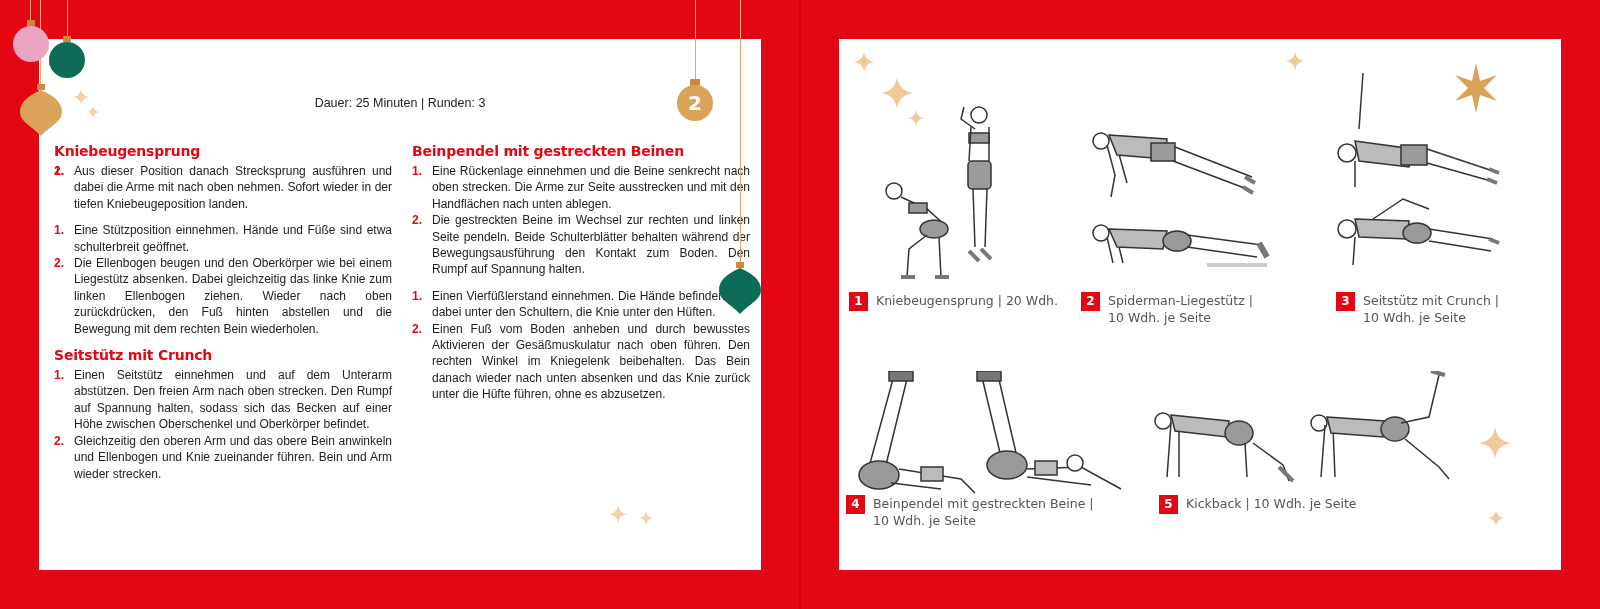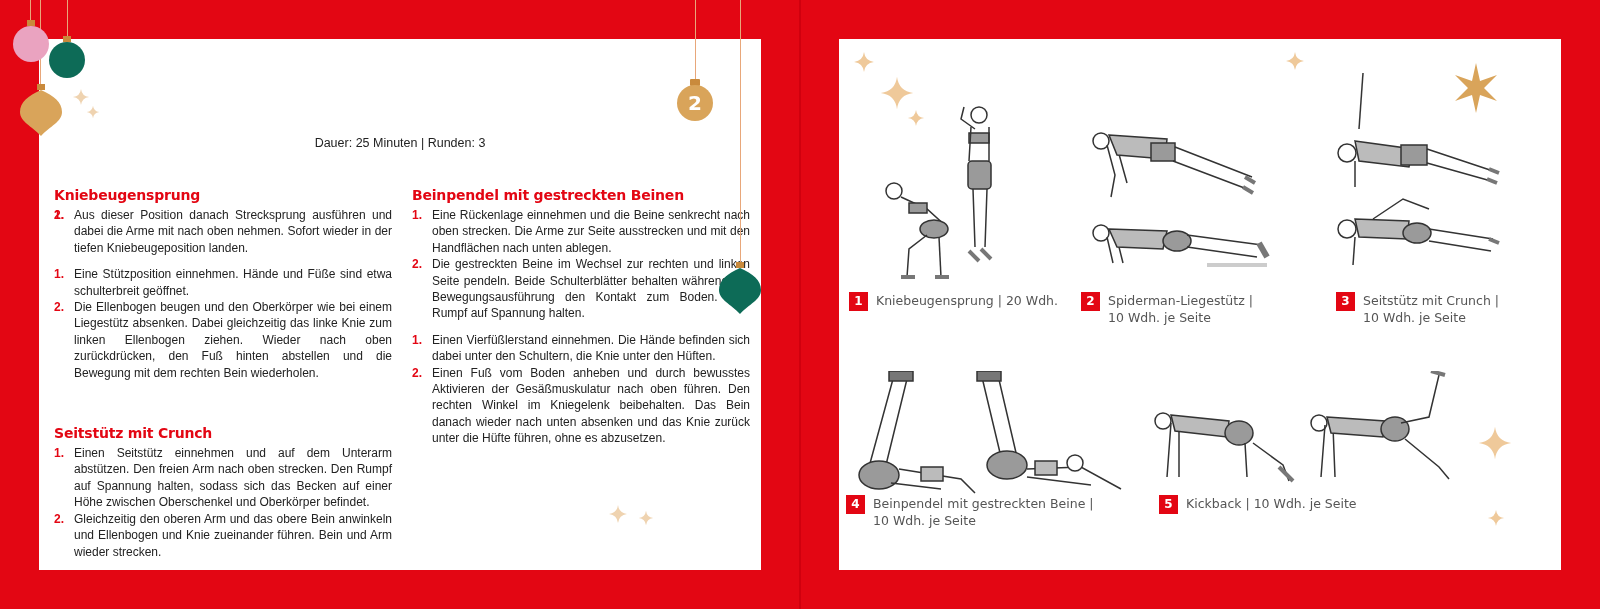--- a/index.html
+++ b/index.html
@@ -6,27 +6,27 @@
   html, body { width: 1600px; height: 609px; overflow: hidden; }
   body { background: #e30613; position: relative; font-family: "DejaVu Sans", sans-serif; }
   .page { position: absolute; background: #fff; }
   .page-left { left: 39px; top: 39px; width: 722px; height: 531px; }
   .page-right { left: 839px; top: 39px; width: 722px; height: 531px; }
   .fold { position: absolute; left: 799px; top: 0; width: 2px; height: 609px; background: #d0000e; }
 
   .title { position: absolute; left: 0; width: 722px; top: 25px; text-align: center;
     font-family: "DejaVu Serif", serif; font-weight: bold; font-size: 18px; color: #c98a3c; letter-spacing: 0.2px; }
   .subtitle { position: absolute; left: 0; width: 722px; top: 57px; text-align: center;
-    font-family: "Liberation Sans", sans-serif; font-size: 12.5px; color: #222; margin-top: 40px; }
+    font-family: "Liberation Sans", sans-serif; font-size: 12.5px; color: #222; }
 
   .col { position: absolute; top: 104px; width: 338px; font-family: "Liberation Sans", sans-serif; }
   .col-a { left: 15px; }
   .col-b { left: 373px; }
   .ex { margin-bottom: 10px; }
-  .ex h3 { color: #e30613; font-size: 14px; font-weight: bold; margin-bottom: 4px; font-family: "DejaVu Sans", sans-serif; letter-spacing: -0.2px; margin-top: 44px; }
+  .ex h3 { color: #e30613; font-size: 14px; font-weight: bold; margin-bottom: 4px; font-family: "DejaVu Sans", sans-serif; letter-spacing: -0.2px; }
   .ex ol { list-style: none; }
   .ex li { position: relative; padding-left: 20px; font-size: 12px; line-height: 16.4px; color: #222; text-align: justify; }
   .ex li .num { position: absolute; left: 0; top: 0; color: #e30613; font-weight: bold; }
 
   .badge-ornament { position: absolute; }
   .ornament-string { position: absolute; width: 1px; background: #e8a77a; }
 
   .cap { position: absolute; display: flex; align-items: flex-start; font-family: "DejaVu Sans", sans-serif; font-size: 12.5px; color: #555; line-height: 17px; }
   .cap .n { display: inline-block; width: 19px; height: 19px; background: #e30613; color: #fff; font-weight: bold; font-size: 12px; text-align: center; line-height: 19px; margin-right: 8px; flex-shrink: 0; }
 

